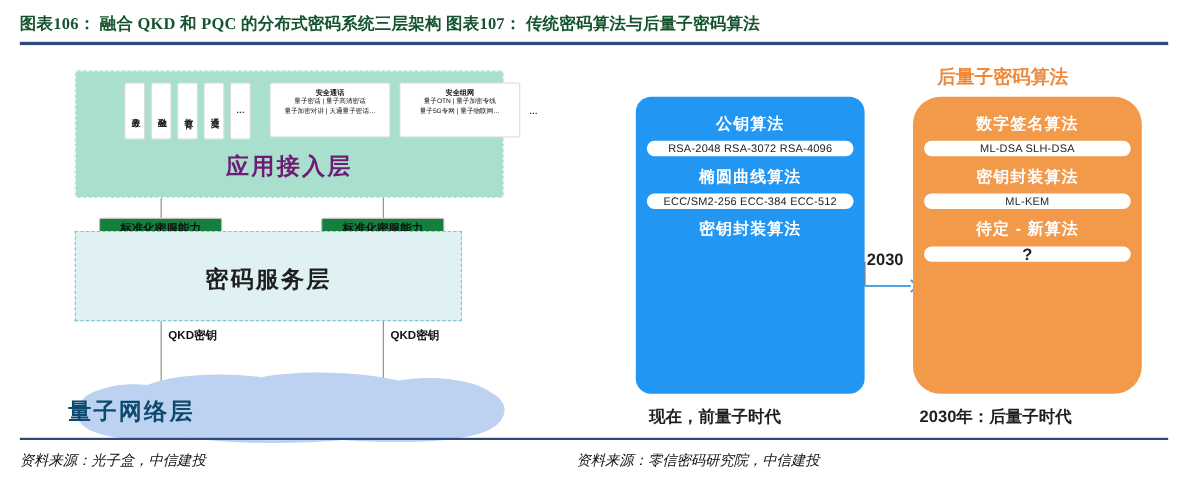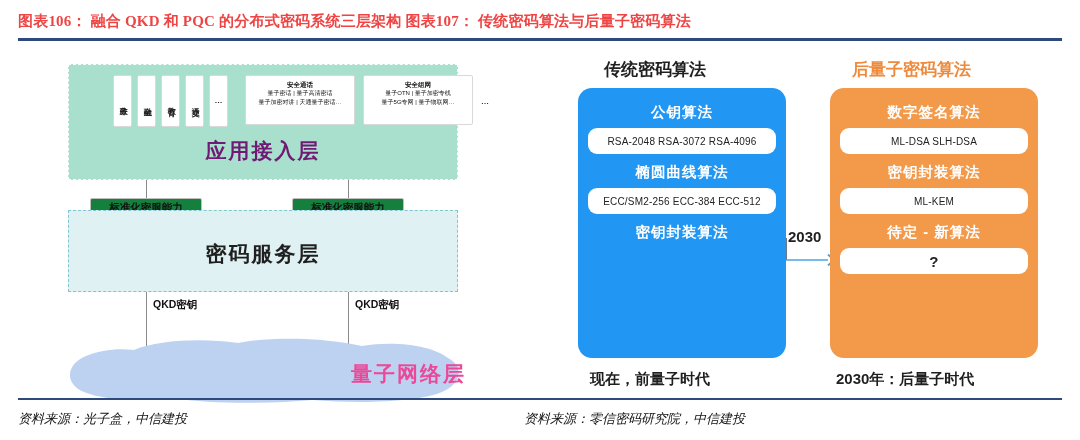--- a/index.html
+++ b/index.html
@@ -13,21 +13,21 @@
   }
 
   
   .header{
     position:absolute;left:0;top:0;width:1080px;height:40px;
   }
   .header-title{
     position:absolute;left:18px;top:12px;
     font-family:"Liberation Serif","DejaVu Serif",serif;
     font-weight:bold;font-size:15px;letter-spacing:.2px;
-    white-space:nowrap;color:#ef4444;
+    white-space:nowrap;color:#14532d;
   }
   .header-rule{
     position:absolute;left:18px;top:38px;width:1044px;height:3px;
     background:#2e4a7d;
   }
 
   
   .footer-rule{
     position:absolute;left:18px;top:398px;width:1044px;height:2px;
     background:#2e4a7d;
@@ -82,65 +82,65 @@
   .cap-box{
     position:absolute;height:19px;background:#15803d;
     border:1px solid #bfbfbf;border-radius:2px;
     display:flex;align-items:center;justify-content:center;
     font-size:10.5px;font-weight:bold;color:#111;padding:0 6px;
     box-sizing:border-box;white-space:nowrap;
   }
 
   
   .layer-svc{
-    position:absolute;left:68px;top:166px;width:390px;height:82px;
+    position:absolute;left:68px;top:166px;width:352px;height:82px;
     background:#dff1f3;
     border:1px dashed #7fc7cf;
     box-sizing:border-box;
   }
   .layer-svc-title{
     position:absolute;left:0;right:0;top:29px;
     text-align:center;font-size:21px;font-weight:bold;color:#1f1f1f;
     letter-spacing:2px;
   }
   .qkd-label{
     position:absolute;font-size:10.5px;font-weight:bold;color:#111;
     white-space:nowrap;
     margin-left:40px;
   }
 
   
   .cloud-wrap{position:absolute;left:62px;top:294px;width:404px;height:66px;}
   .cloud-title{
-    position:absolute;left:0;right:0;top:22px;text-align:right;
-    font-size:21px;font-weight:bold;color:#ec4899;letter-spacing:2px;
+    position:absolute;left:0;right:0;top:22px;text-align:left;
+    font-size:21px;font-weight:bold;color:#0c4a6e;letter-spacing:2px;
   }
 
   
   .right-panel{position:absolute;left:530px;top:44px;width:550px;height:352px;}
 
   .col-head{
     position:absolute;font-size:17px;font-weight:bold;white-space:nowrap;
   }
   .col-head.pre{left:74px;top:14px;color:#1f1f1f;}
   .col-head.post{left:322px;top:14px;color:#ef8a3d;}
 
   .col-box{
     position:absolute;border-radius:14px;box-sizing:border-box;
     padding:6px 0;
   }
   .col-box.pre{left:48px;top:44px;width:208px;height:270px;background:#2196f3;}
-  .col-box.post{left:300px;top:44px;width:208px;height:270px;background:#f2994a;}
+  .col-box.post{left:300px;top:44px;width:208px;height:270px;background:#f2994a;border-radius:25px;}
 
   .grp-title{
     text-align:center;font-size:14.5px;font-weight:bold;color:#ffffff;
     letter-spacing:1px;margin:9px 0 6px 0;
   }
   .val-pill{
-    margin:0 10px;background:#ffffff;border-radius:9px;height:26px;
+    margin:0 10px;background:#ffffff;border-radius:9px;height:14px;
     display:flex;align-items:center;justify-content:center;
     font-size:10px;color:#222;white-space:nowrap;letter-spacing:.2px;
   }
   .val-pill.q{font-size:15px;font-weight:bold;}
 
   .caption{
     position:absolute;top:326px;font-size:15px;font-weight:bold;
     color:#1f1f1f;white-space:nowrap;
   }
   .caption.pre{left:60px;}
@@ -216,21 +216,20 @@
         C334,2 372,8 386,20 C402,28 400,46 380,54 C356,64 300,66 250,62
         C206,66 150,66 110,60 C78,64 40,62 22,54 C2,46 4,26 24,18
         C38,12 56,10 72,12 Z"></path>
     </svg>
     <div class="cloud-title">量子网络层</div>
   </div>
 </div>
 
 <div class="right-panel">
 
-  <div class="col-head pre">传统密码算法</div>
   <div class="col-head post">后量子密码算法</div>
 
   <div class="col-box pre">
     <div class="grp-title">公钥算法</div>
     <div class="val-pill">RSA-2048  RSA-3072  RSA-4096</div>
     <div class="grp-title">椭圆曲线算法</div>
     <div class="val-pill">ECC/SM2-256  ECC-384  ECC-512</div>
     <div class="grp-title">密钥封装算法</div>
   </div>
 

